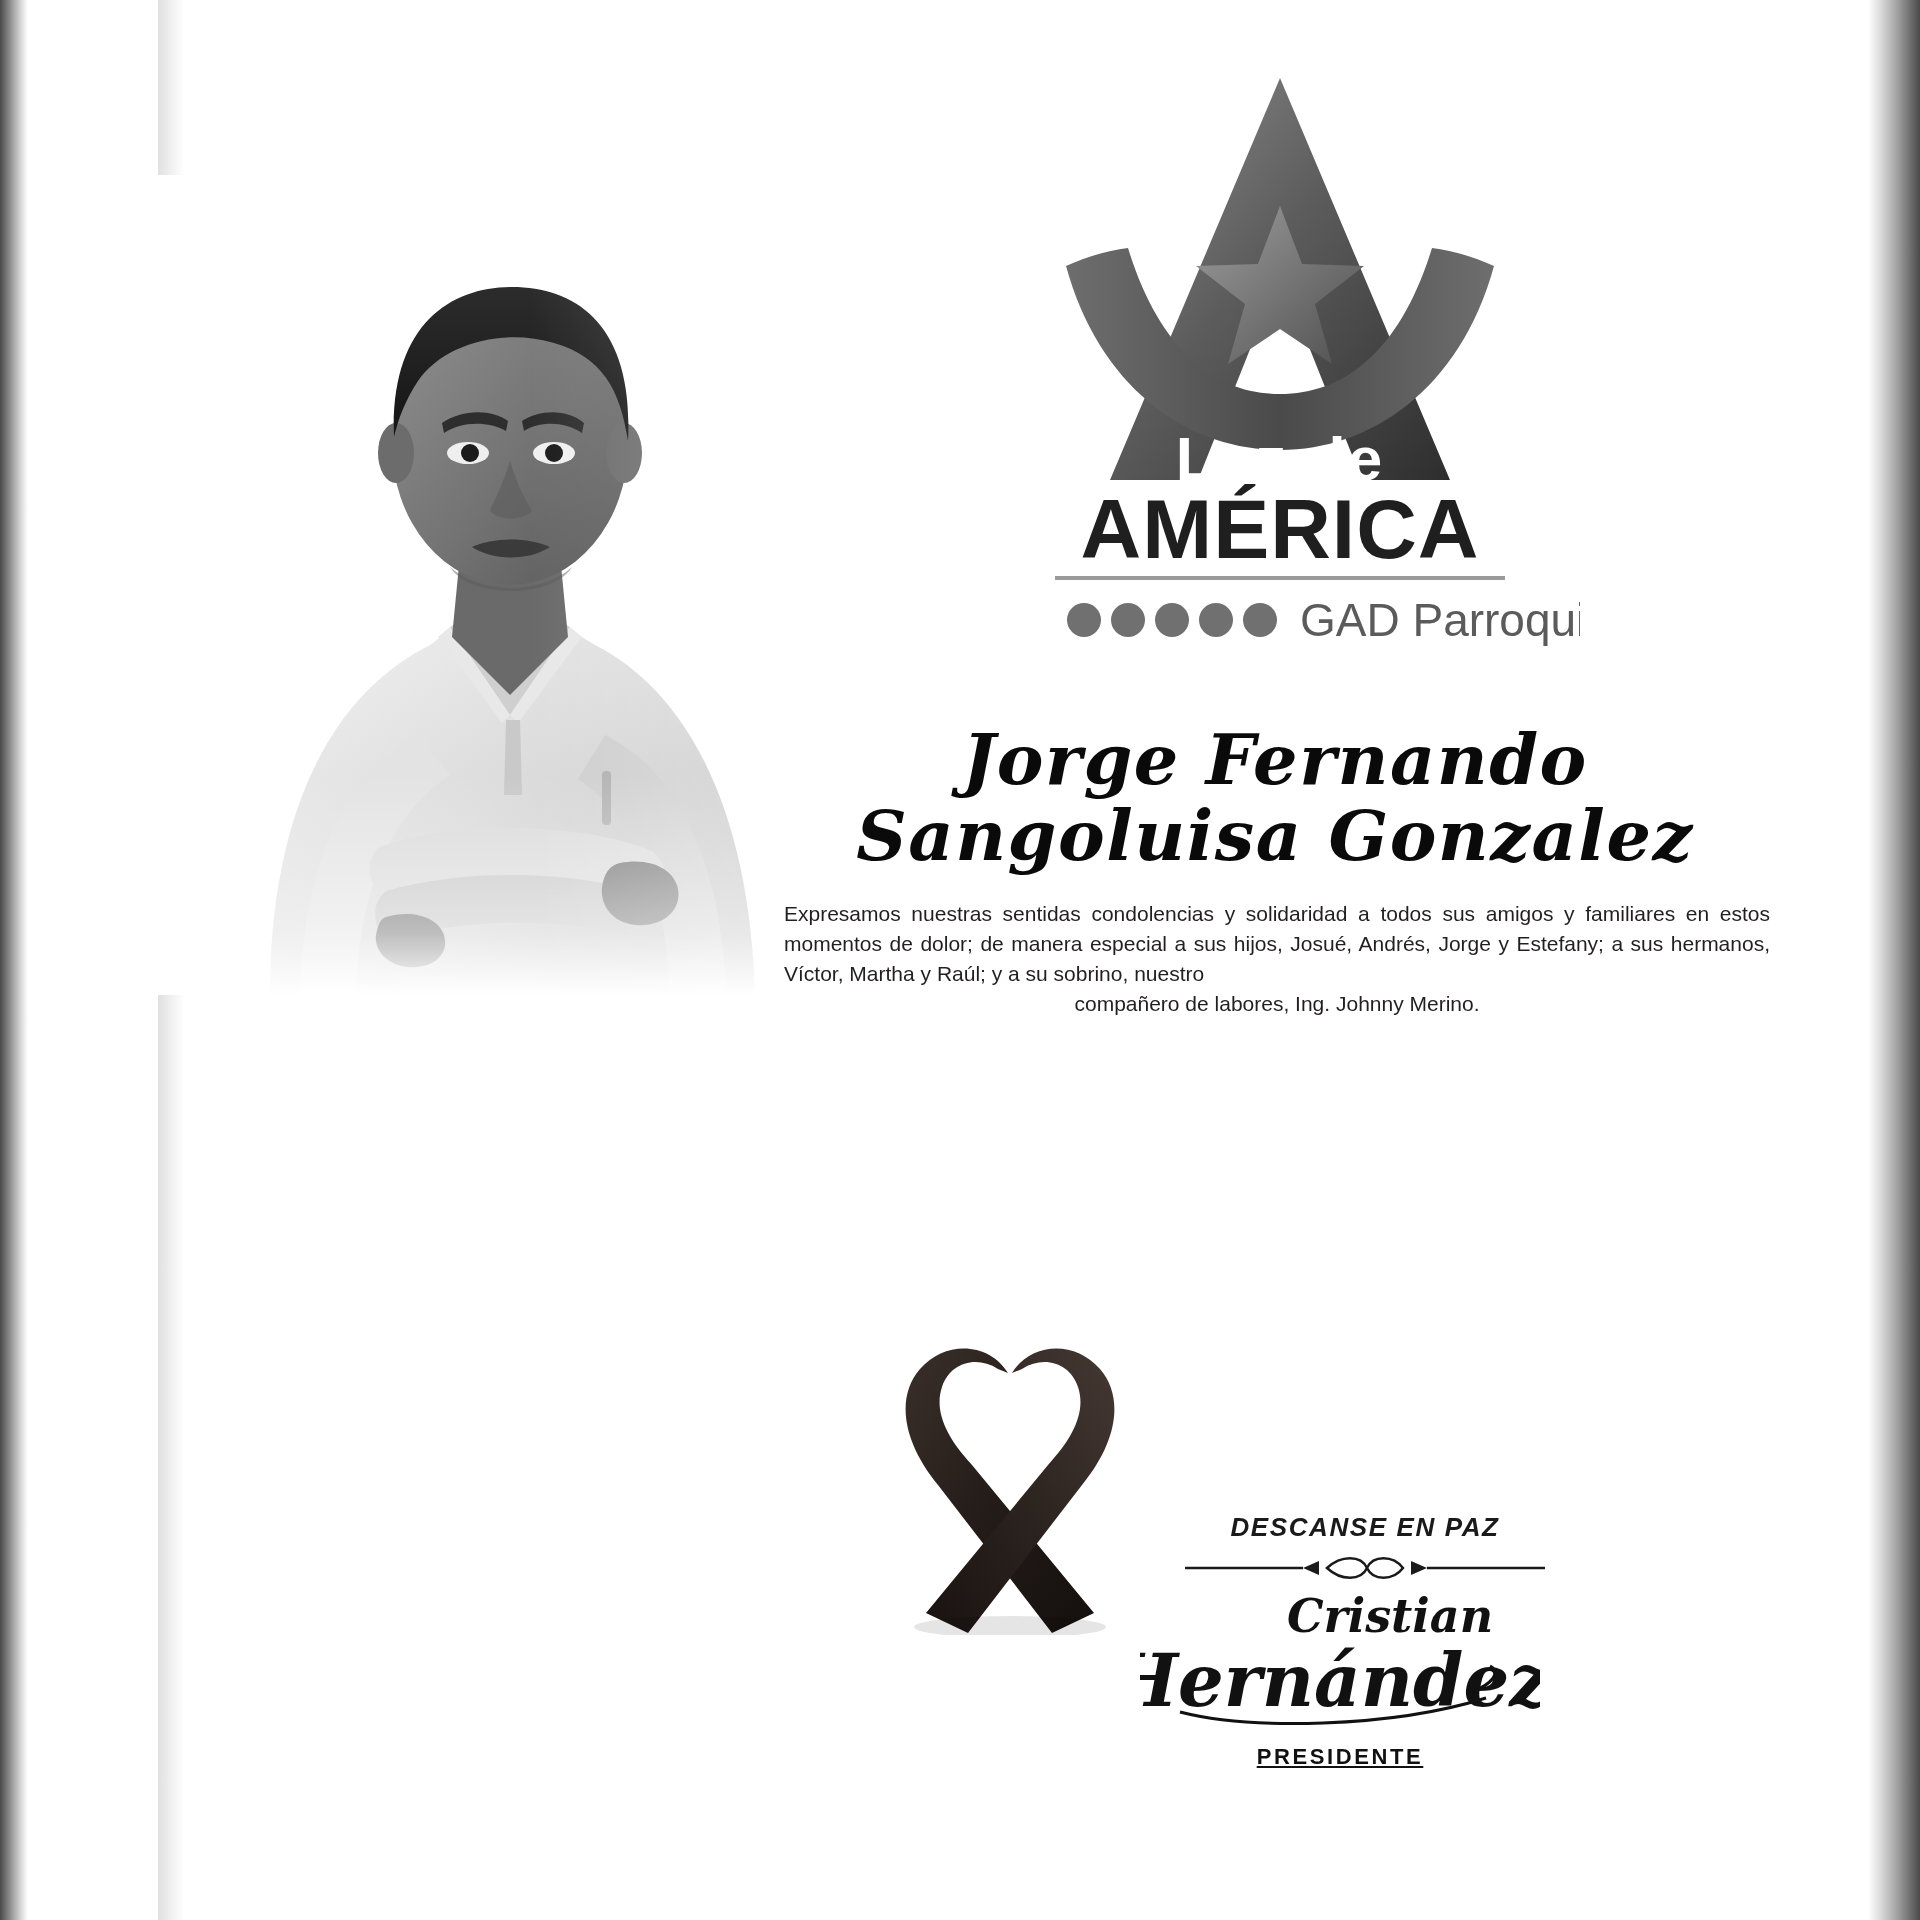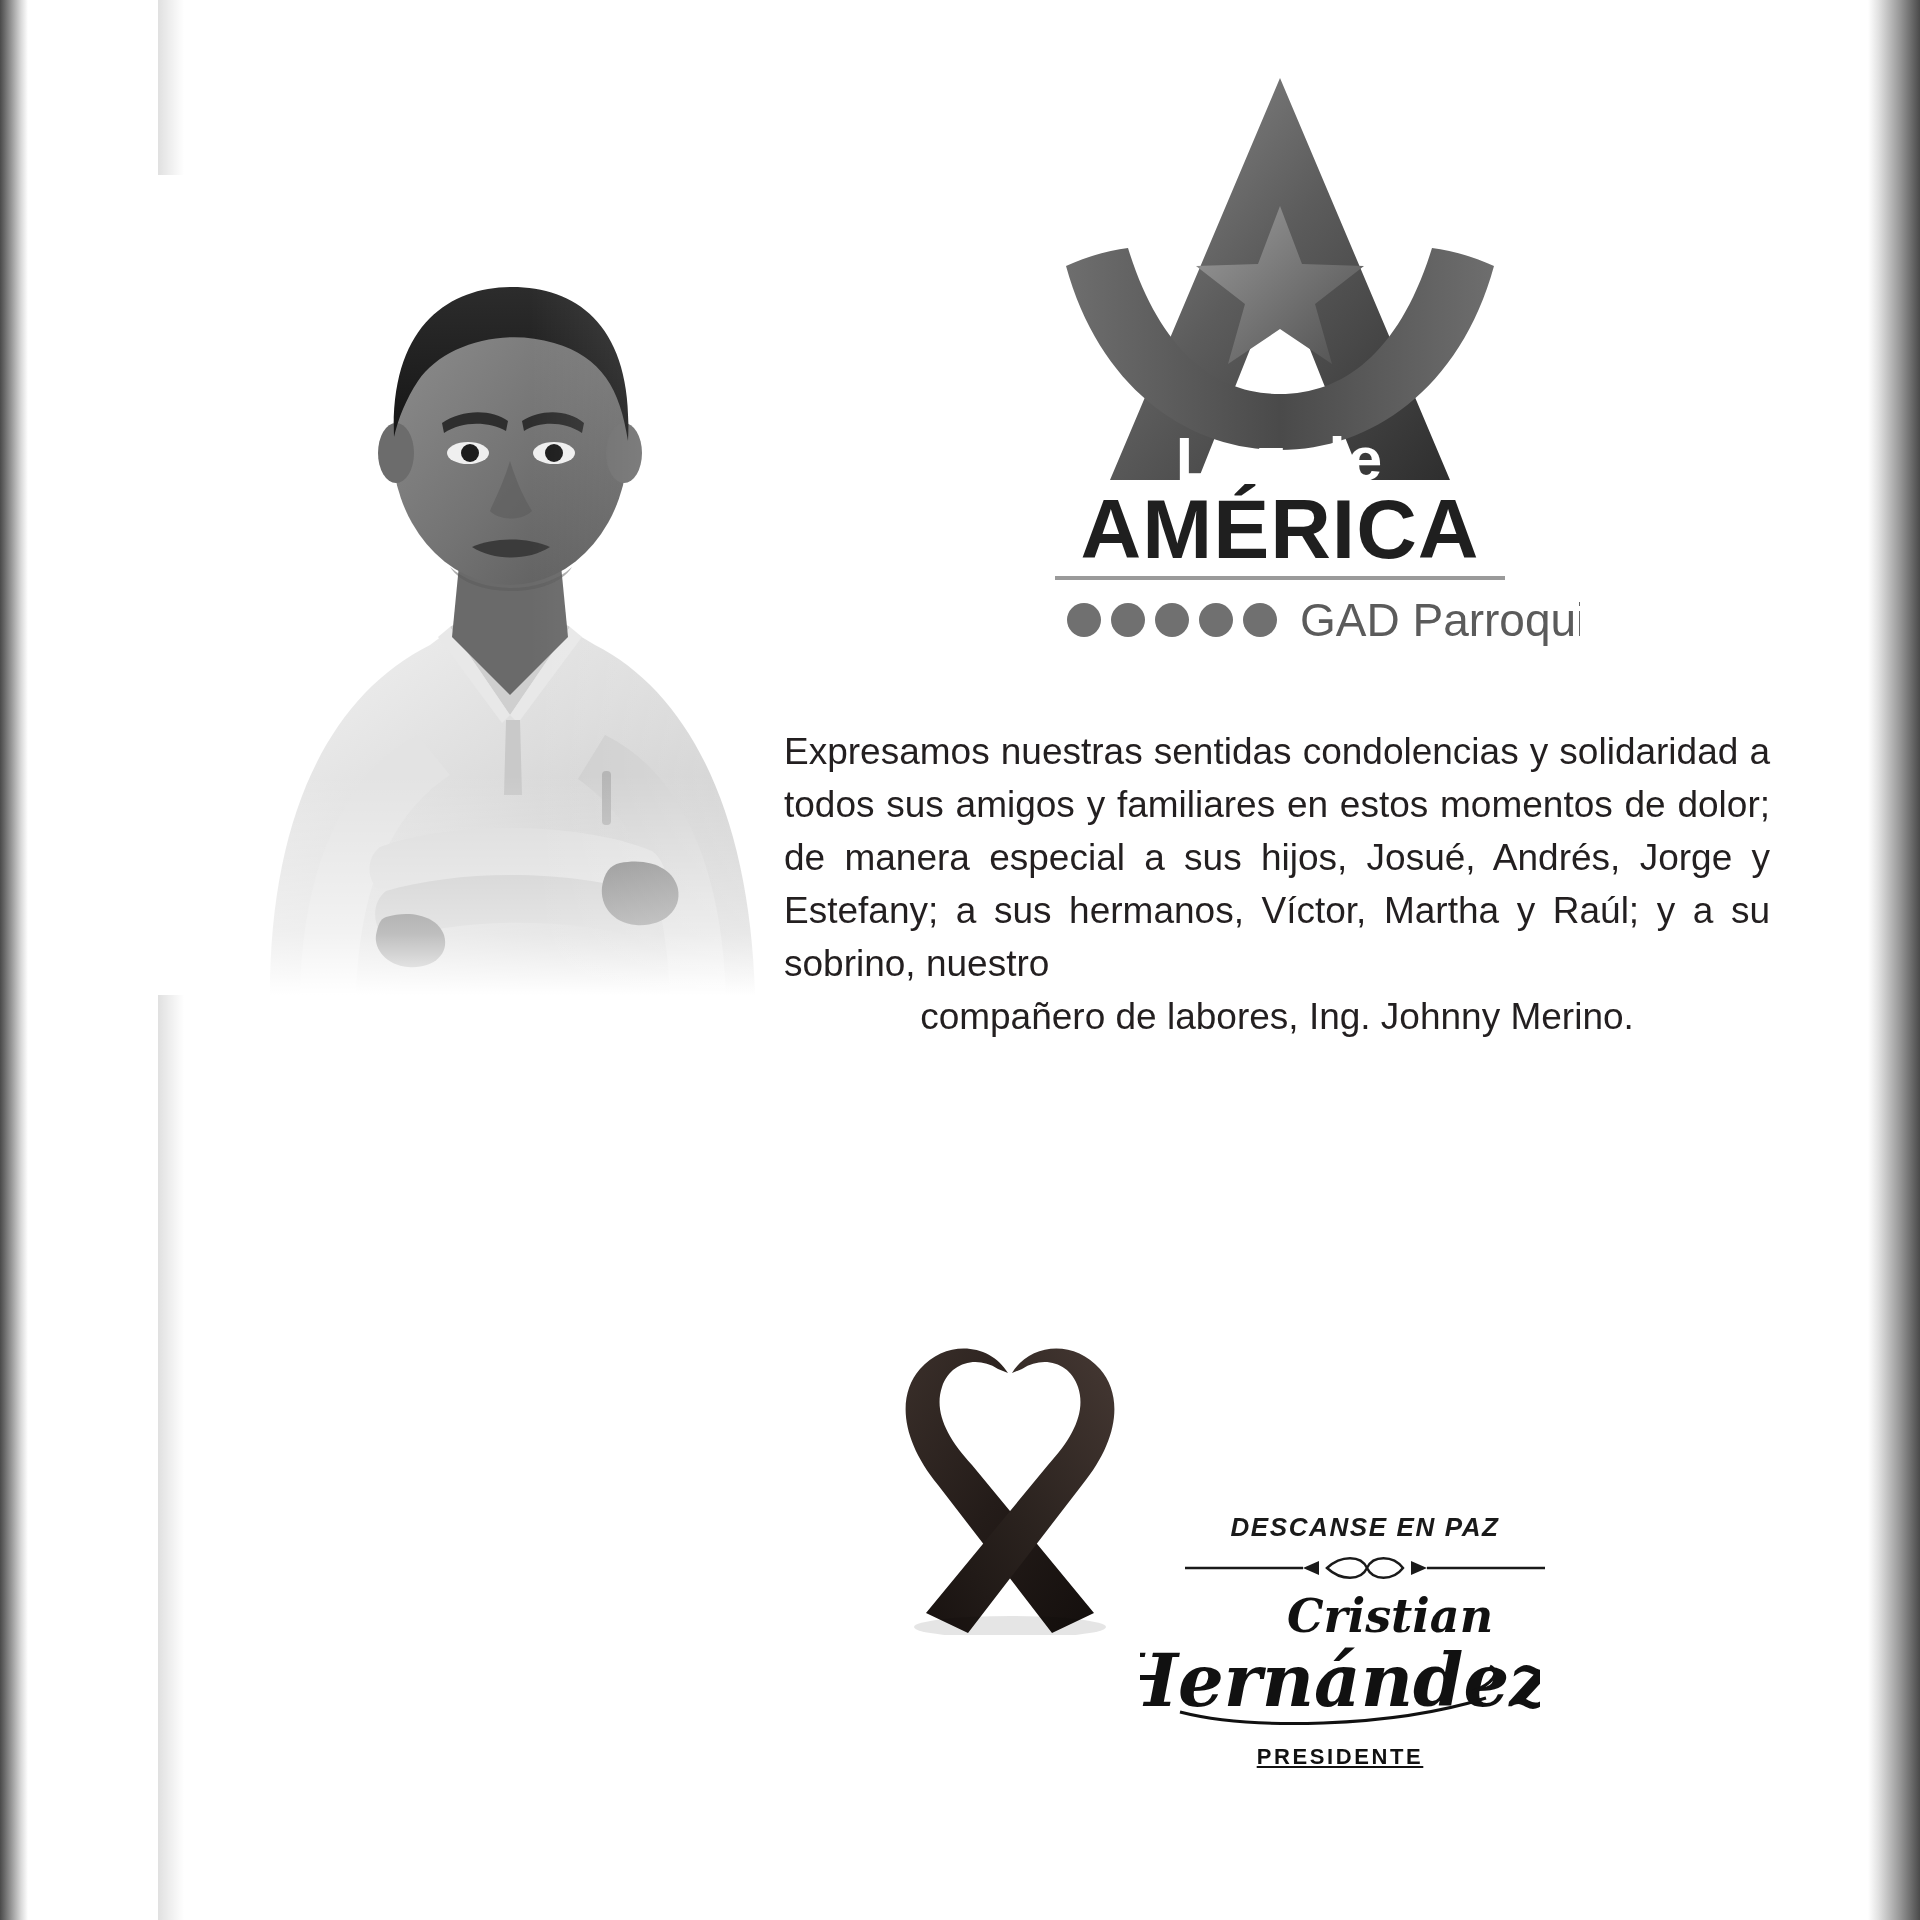--- a/index.html
+++ b/index.html
@@ -90,21 +90,21 @@
     font-weight: bold;
     font-style: italic;
     font-size: 70px;
     line-height: 1.08;
     color: #0a0a0a;
     letter-spacing: 1.5px;
   }
   .name .line2 { display: block; }
   .message {
     margin-top: 26px;
-    font-size: 37px;
+    font-size: 21px;
     line-height: 1.43;
     color: #231f20;
     text-align: justify;
     padding: 0 10px 0 14px;
   }
   .message .last-line {
     display: block;
     text-align: center;
   }
 
@@ -289,20 +289,24 @@
       <circle cx="148" cy="560" r="17" fill="#707070"></circle>
       <circle cx="192" cy="560" r="17" fill="#707070"></circle>
       <circle cx="236" cy="560" r="17" fill="#707070"></circle>
       <circle cx="280" cy="560" r="17" fill="#707070"></circle>
       <text x="320" y="576" font-family="Liberation Sans, sans-serif" font-size="46" fill="#5b5b5b">GAD Parroquial</text>
     </svg>
   </div>
 
   <div class="textcol">
 
+    <div class="name">
+      <span>Jorge Fernando</span>
+      <span class="line2">Sangoluisa Gonzalez</span>
+    </div>
 
     <p class="message">
       <span>Expresamos nuestras sentidas condolencias y solidaridad a todos sus amigos y familiares en estos momentos de dolor;  de manera especial a sus hijos, Josué, Andrés, Jorge y Estefany; a sus hermanos, Víctor, Martha y Raúl; y a su sobrino, nuestro</span>
       <span class="last-line">compañero de labores, Ing. Johnny Merino.</span>
     </p>
   </div>
 
   <div class="ribbon">
     <svg width="260" height="290" viewBox="0 0 260 290" xmlns="http://www.w3.org/2000/svg" aria-hidden="true">
       <defs>

